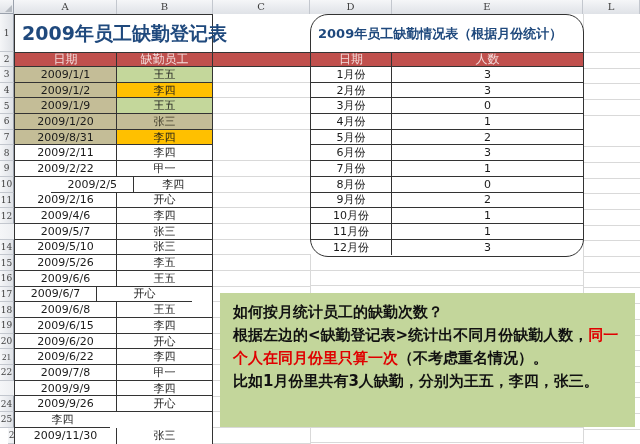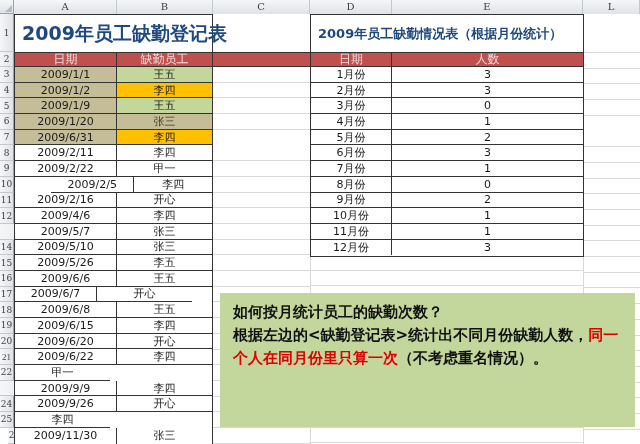--- a/index.html
+++ b/index.html
@@ -135,21 +135,21 @@
         </div>
         <div class="trow">
           <div class="cell datec f-tan" style="width: 102px;">2009/1/9</div>
           <div class="cell namec f-green" style="width: 95px;">王五</div>
         </div>
         <div class="trow">
           <div class="cell datec f-tan" style="width: 102px;">2009/1/20</div>
           <div class="cell namec f-tan" style="width: 95px;">张三</div>
         </div>
         <div class="trow">
-          <div class="cell datec f-tan" style="width: 102px;">2009/6/31</div>
+          <div class="cell datec f-tan" style="width: 102px;">2009/8/31</div>
           <div class="cell namec f-orange" style="width: 95px;">李四</div>
         </div>
         <div class="trow">
           <div class="cell datec f-white" style="width: 102px;">2009/2/11</div>
           <div class="cell namec f-white" style="width: 95px;">李四</div>
         </div>
         <div class="trow">
           <div class="cell datec f-white" style="width: 102px;">2009/2/22</div>
           <div class="cell namec f-white" style="width: 95px;">甲一</div>
         </div>
@@ -195,20 +195,21 @@
         </div>
         <div class="trow">
           <div class="cell datec f-white" style="width: 102px;">2009/6/20</div>
           <div class="cell namec f-white" style="width: 95px;">开心</div>
         </div>
         <div class="trow">
           <div class="cell datec f-white" style="width: 102px;">2009/6/22</div>
           <div class="cell namec f-white" style="width: 95px;">李四</div>
         </div>
         <div class="trow">
+          <div class="cell datec f-white" style="width: 102px;">2009/7/8</div>
           <div class="cell namec f-white" style="width: 95px;">甲一</div>
         </div>
         <div class="trow">
           <div class="cell datec f-white" style="width: 102px;">2009/9/9</div>
           <div class="cell namec f-white" style="width: 95px;">李四</div>
         </div>
         <div class="trow">
           <div class="cell datec f-white" style="width: 102px;">2009/9/26</div>
           <div class="cell namec f-white" style="width: 95px;">开心</div>
         </div>
@@ -217,21 +218,21 @@
         </div>
         <div class="trow">
           <div class="cell datec f-white" style="width: 102px; text-align: center;">2009/11/30</div>
           <div class="cell namec f-white" style="width: 95px;">张三</div>
         </div>
       </div>
   </div>
 
   <div id="c2filler"></div>
 
-  <div class="xtable" style="left:310px;top:14px;width:274px;height:243px;">
+  <div class="xtable" style="left:310px;top:14px;width:274px;height:243px;border-radius:18px;">
     <div class="ttl" style="height:38px;font-size:13px;">2009年员工缺勤情况表（根据月份统计）</div>
     <div class="hrow">
       <div class="cell" style="width:81px;">日期</div>
       <div class="cell" style="width:191px;">人数</div>
     </div>
     <div>
         <div class="trow">
           <div class="cell" style="width: 81px;">1月份</div>
           <div class="cell" style="width: 191px;">3</div>
         </div>
@@ -278,16 +279,16 @@
         <div class="trow">
           <div class="cell" style="width: 81px;">12月份</div>
           <div class="cell" style="width: 191px;">3</div>
         </div>
       </div>
   </div>
 
   <div id="notebox">
     <div id="notetext"><span>如何按月统计员工的缺勤次数？
 </span><span>根据左边的&lt;缺勤登记表&gt;统计出不同月份缺勤人数，</span><span class="red">同一个人在同月份里只算一次</span><span>（不考虑重名情况）。
-</span></div>
+</span><span>比如1月份里共有3人缺勤，分别为王五，李四，张三。</span></div>
   </div>
 
 </div>
 
 </body></html>

